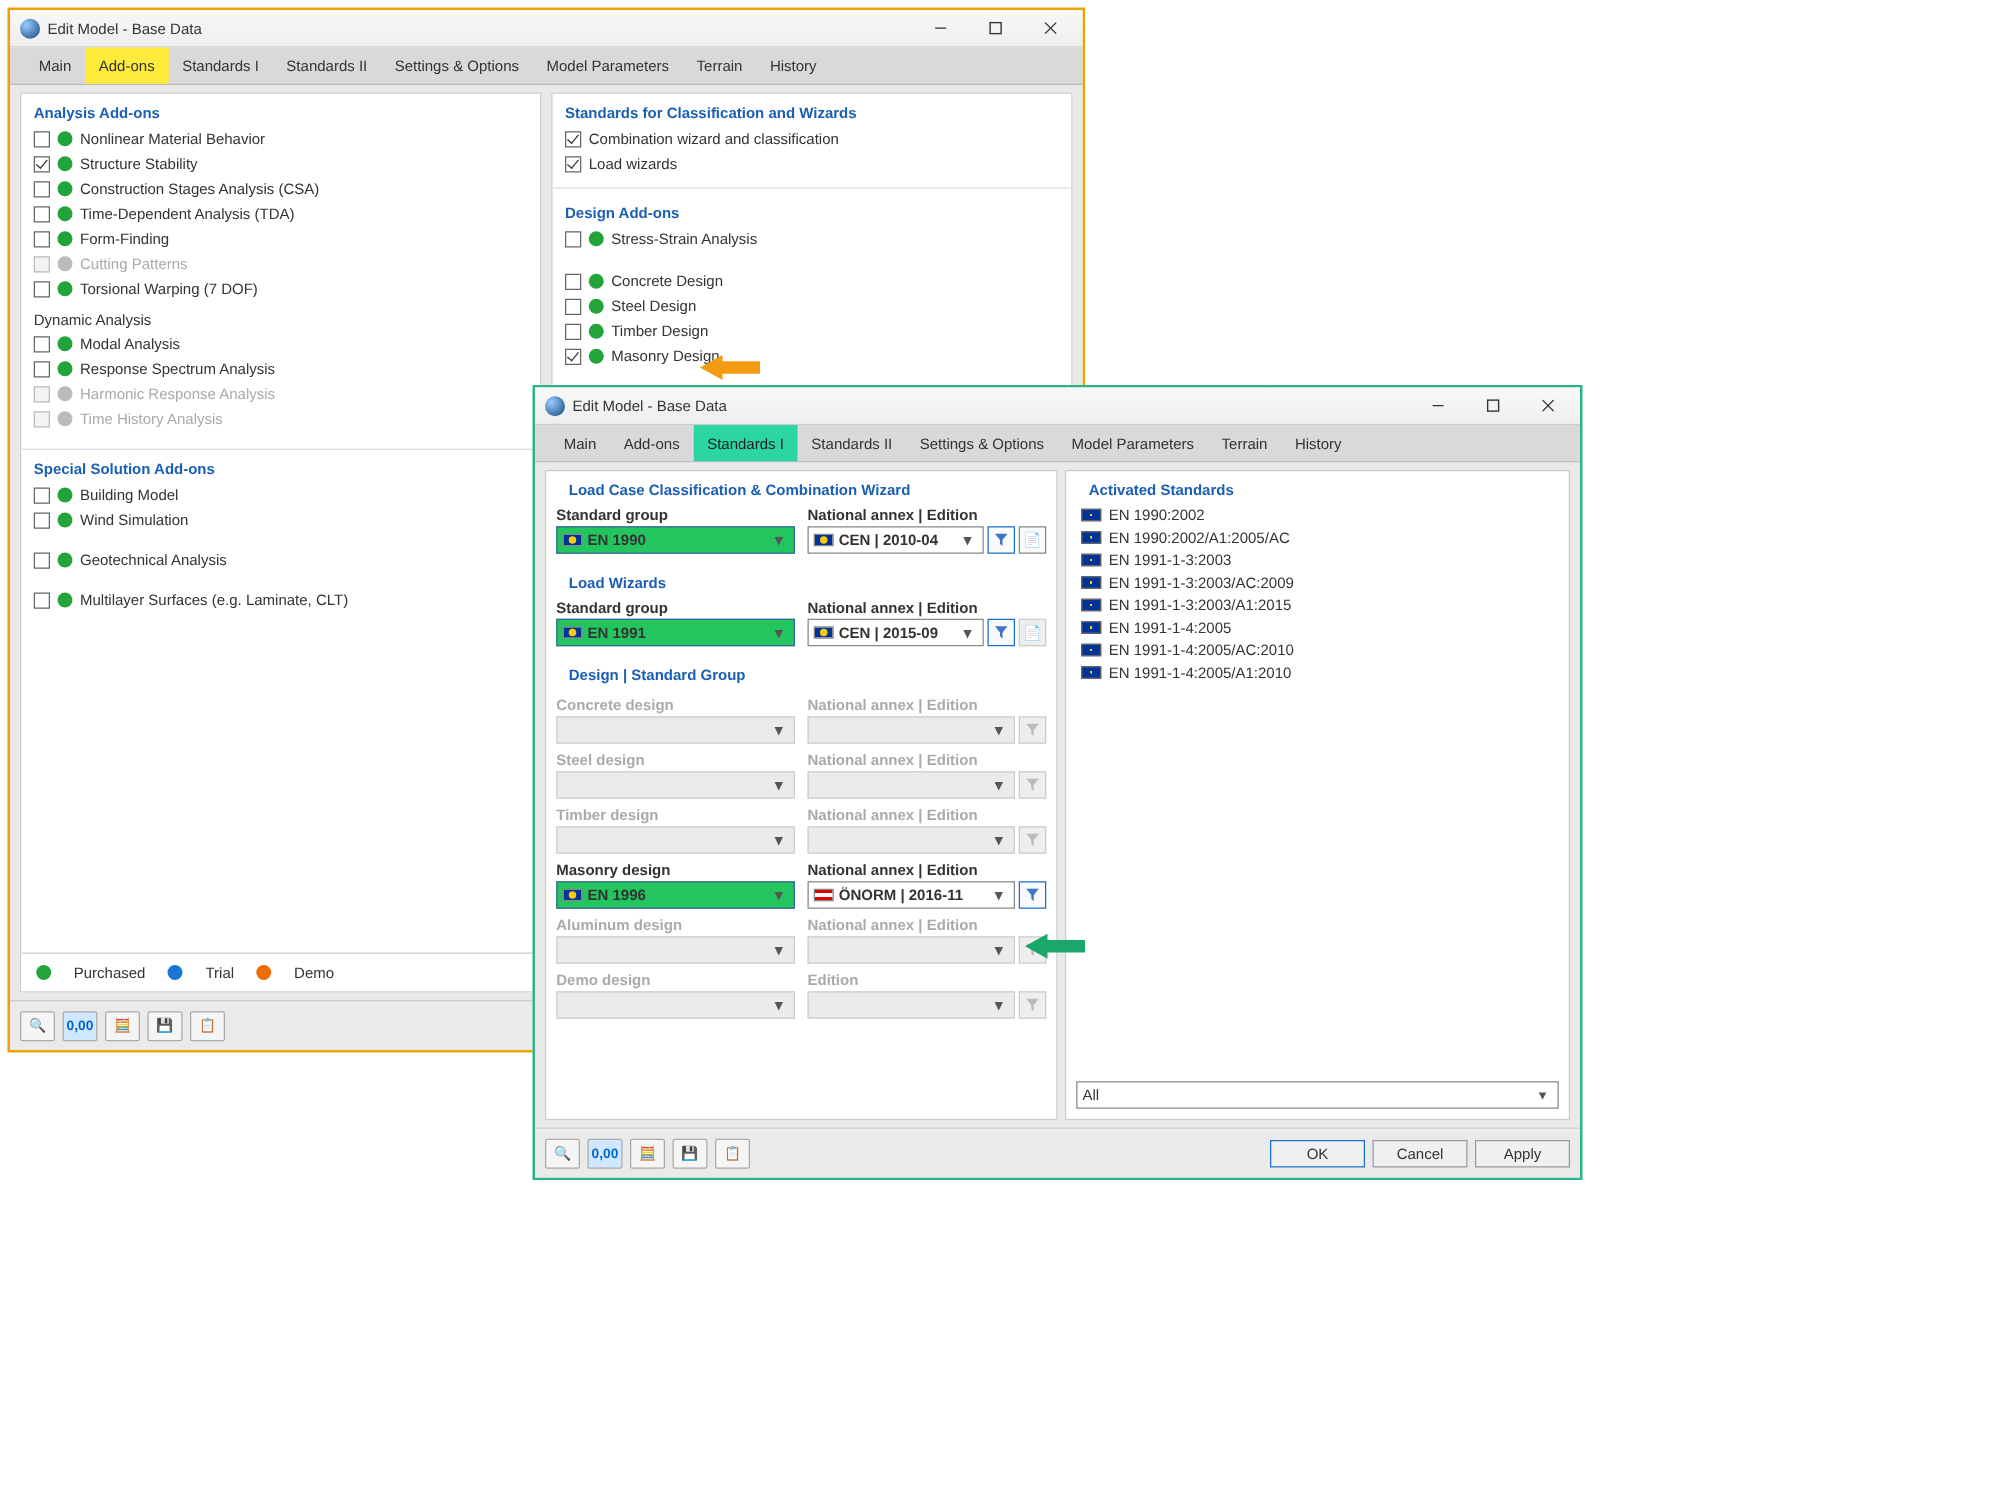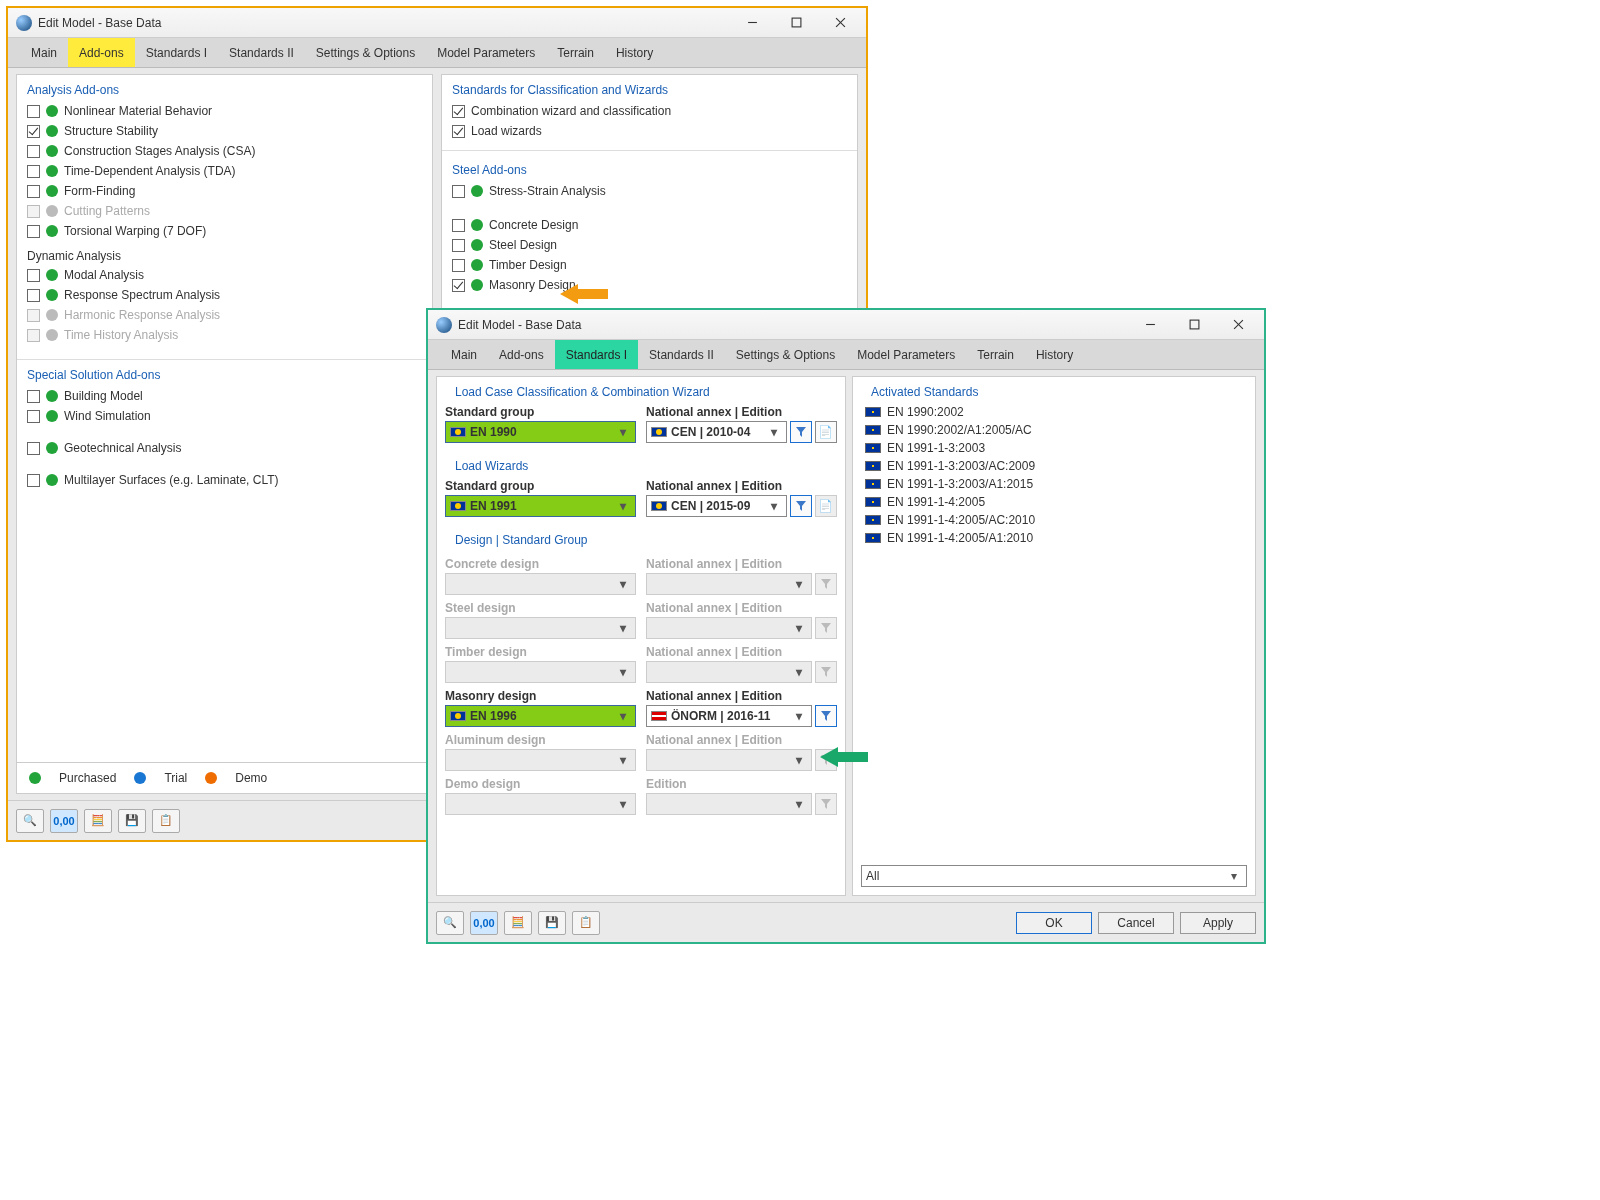--- a/index.html
+++ b/index.html
@@ -12,21 +12,21 @@
   .titlebar .title { flex:0 0 auto; color:#333; }
   .titlebar .spacer { flex:1; }
   .winbtn { width:44px; height:28px; display:flex; align-items:center; justify-content:center; color:#333; }
   .winbtn svg { width:11px; height:11px; }
   .tabstrip { height:30px; background:#d9d9d9; display:flex; align-items:stretch; padding-left:12px; border-bottom:1px solid #bbb; }
   .tab { padding:0 11px; display:flex; align-items:center; color:#333; font-size:12px; }
   .tab.active-yellow { background:#ffeb3b; }
   .tab.active-green { background:#2cd6a3; color:#222; }
   .content { flex:1; padding:6px 8px; background:#e9e9e9; display:flex; gap:8px; overflow:hidden; }
   .col { background:#fff; border:1px solid #ccc; flex:1; display:flex; flex-direction:column; overflow:hidden; }
-  .section-h { color:#1a5fb4; font-weight:normal; padding:8px 10px 4px; }
+  .section-h { color:#1a5fb4; font-weight:bold; padding:8px 10px 4px; }
   .section-sh { color:#333; font-weight:normal; padding:8px 10px 2px; }
   .row-ck { display:flex; align-items:center; padding:3px 10px; gap:6px; }
   .cb { width:13px; height:13px; border:1px solid #666; display:flex; align-items:center; justify-content:center; background:#fff; flex:none; }
   .cb.checked::after { content:""; width:8px; height:4px; border-left:1.5px solid #333; border-bottom:1.5px solid #333; transform:rotate(-50deg) translate(1px,-1px); }
   .cb.disabled { border-color:#bbb; background:#f3f3f3; }
   .dot { width:12px; height:12px; border-radius:50%; flex:none; }
   .dot.green { background:#22a43a; }
   .dot.grey { background:#bbb; }
   .dot.blue { background:#1976d2; }
   .dot.orange { background:#ef6c00; }
@@ -42,21 +42,21 @@
   
   .w2 .content { gap:6px; }
   .w2 .mainpane { flex: 0 0 410px; display:flex; flex-direction:column; padding:0 8px 8px; }
   .w2 .sidepane { flex:1; display:flex; flex-direction:column; padding:0 8px 8px; }
   .formrow { display:flex; gap:10px; margin-top:2px;font-weight:bold; }
   .fcol { flex:1; display:flex; flex-direction:column; gap:2px; }
   .flabel { font-size:12px; color:#333; }
   .flabel.dis { color:#aaa; }
   .combo { height:22px; border:1px solid #888; background:#fff; display:flex; align-items:center; padding:0 4px; gap:4px; position:relative; }
   .combo.dis { background:#ebebeb; border-color:#ccc; }
-  .combo.highlight { background:#84cc16; border-color:#3a66a0;align-items:center; }
+  .combo.highlight { background:#22c55e; border-color:#3a66a0;align-items:center; }
   .combo .flag { width:16px; height:10px; background:linear-gradient(#039,#039); border:1px solid #888; position:relative; flex:none; }
   .combo .flag.eu::after{content:""; position:absolute; left:4px; top:1px; width:6px; height:6px; border-radius:50%; background:radial-gradient(#fc0,#fc0);}
   .combo .flag.at{ background:linear-gradient(#d00 33%,#fff 33% 66%,#d00 66%); }
   .combo .chev { margin-left:auto; width:16px; text-align:center; color:#555; }
   .sidebtns { display:flex; gap:3px; align-items:center; }
   .sq { width:22px; height:22px; border:1px solid #888; background:#fafafa; display:flex; align-items:center; justify-content:center; }
   .sq.blue { border-color:#1a6fd1; }
   .sq.dis { border-color:#ccc; background:#eee; color:#aaa; }
   .funnel { width:12px; height:12px; }
   .stdflag { width:16px; height:10px; background:#039; border:1px solid #666; display:inline-block; margin-right:6px; position:relative; }
@@ -205,21 +205,21 @@
           <div class="row-ck">
             <span class="cb checked"></span>
             <span>Combination wizard and classification</span>
           </div>
           <div class="row-ck">
             <span class="cb checked"></span>
             <span>Load wizards</span>
           </div>
         </div>
       <div style="height:10px;border-bottom:1px solid #ddd;margin-bottom:4px"></div>
-      <div class="section-h">Steel Add-ons</div>
+      <div class="section-h">Design Add-ons</div>
       <div id="w1-design">
           <div class="row-ck">
             <span class="cb"></span>
             <span class="dot green"></span>
             <span>Stress-Strain Analysis</span>
           </div>
           <div style="height: 14px;"></div>
           <div class="row-ck">
             <span class="cb"></span>
             <span class="dot green"></span>

